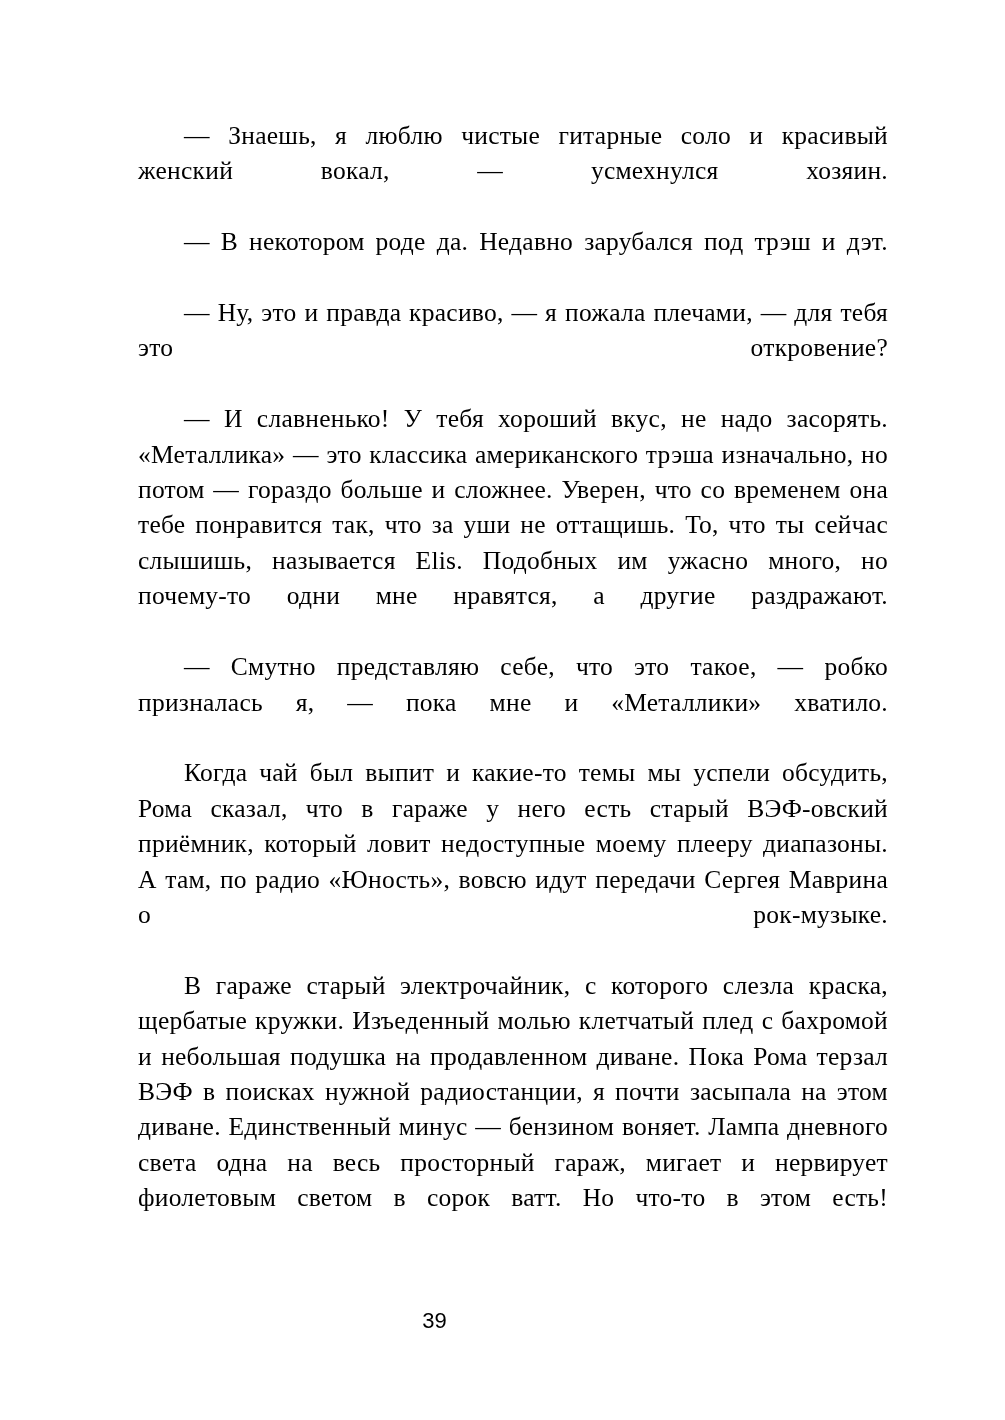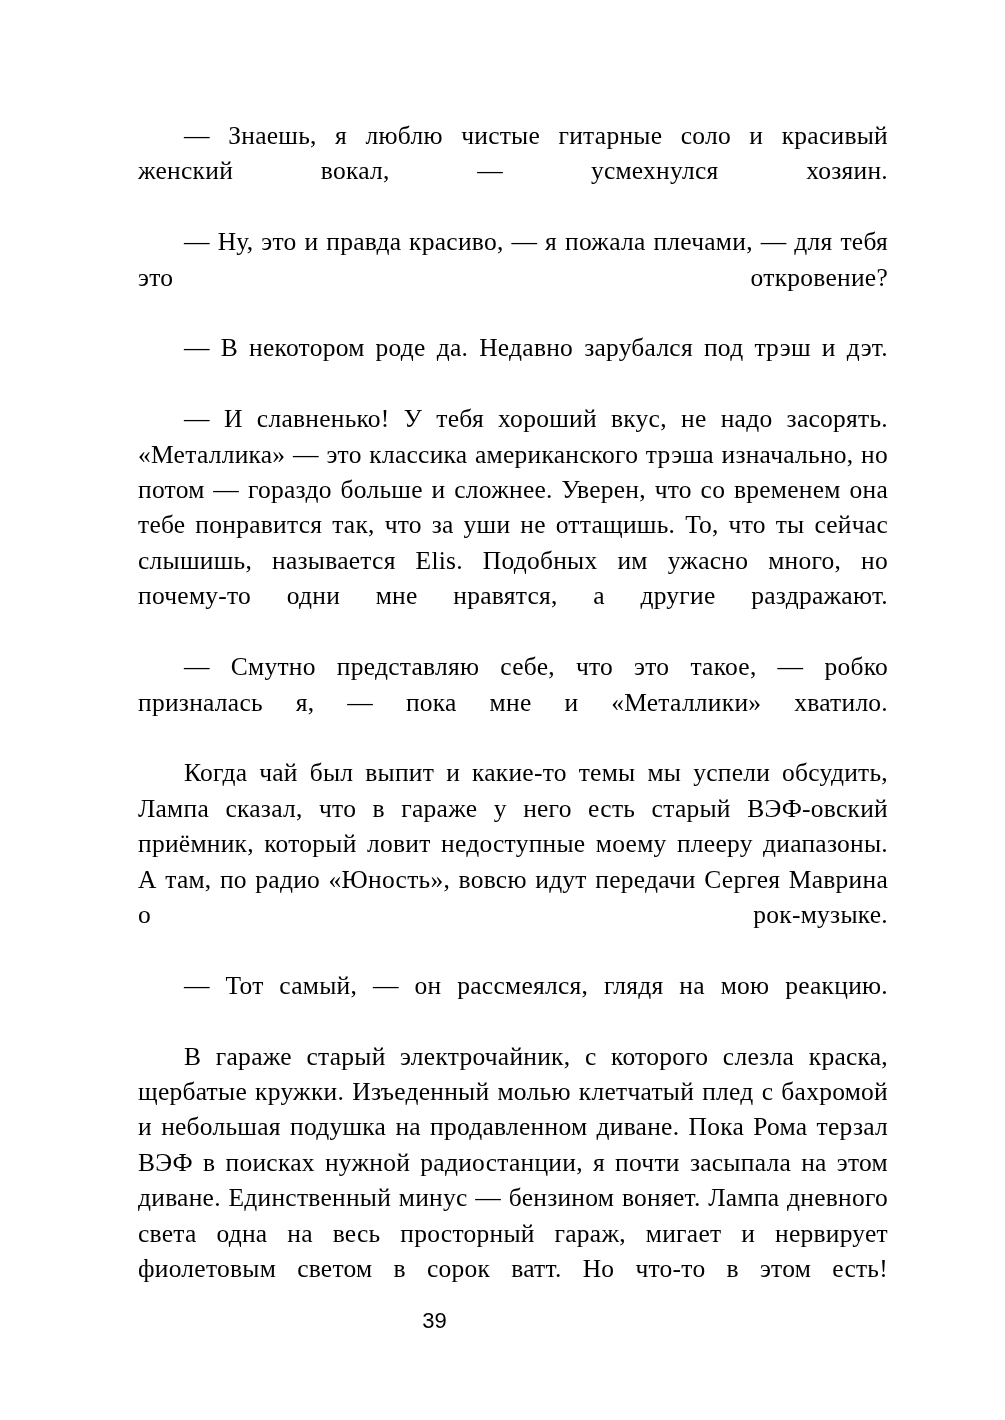--- a/index.html
+++ b/index.html
@@ -65,24 +65,23 @@
     color: #000000;
   }
 </style>
 </head>
 <body>
 
 <div class="page">
 
   <div class="text-block">
     <p class="para">— Знаешь, я люблю чистые гитарные соло и красивый женский вокал, — усмехнулся хозяин.</p>
+    <p class="para">— В некотором роде да. Недавно зарубался под трэш и дэт.</p>
     <p class="para">— Ну, это и правда красиво, — я пожала плечами, — для тебя это откровение?</p>
-    <p class="para">— В некотором роде да. Недавно зарубался под трэш и дэт.</p>
     <p class="para">— И славненько! У тебя хороший вкус, не надо засорять. «Металлика» — это классика американского трэша изначально, но потом — гораздо больше и сложнее. Уверен, что со временем она тебе понравится так, что за уши не оттащишь. То, что ты сейчас слышишь, называется Elis. Подобных им ужасно много, но почему-то одни мне нравятся, а другие раздражают.</p>
     <p class="para">— Смутно представляю себе, что это такое, — робко призналась я, — пока мне и «Металлики» хватило.</p>
-    <p class="para">Когда чай был выпит и какие-то темы мы успели обсудить, Лампа сказал, что в гараже у него есть старый ВЭФ-овский приёмник, который ловит недоступные моему плееру диапазоны. А там, по радио «Юность», вовсю идут передачи Сергея Маврина о рок-музыке.</p>
-    <p class="para">— Тот самый, — он рассмеялся, глядя на мою реакцию.</p>
+    <p class="para">Когда чай был выпит и какие-то темы мы успели обсудить, Рома сказал, что в гараже у него есть старый ВЭФ-овский приёмник, который ловит недоступные моему плееру диапазоны. А там, по радио «Юность», вовсю идут передачи Сергея Маврина о рок-музыке.</p>
     <p class="para">В гараже старый электрочайник, с которого слезла краска, щербатые кружки. Изъеденный молью клетчатый плед с бахромой и небольшая подушка на продавленном диване. Пока Рома терзал ВЭФ в поисках нужной радиостанции, я почти засыпала на этом диване. Единственный минус — бензином воняет. Лампа дневного света одна на весь просторный гараж, мигает и нервирует фиолетовым светом в сорок ватт. Но что-то в этом есть!</p>
   </div>
 
   <div class="page-number">39</div>
 
 </div>
 
 </body></html>

